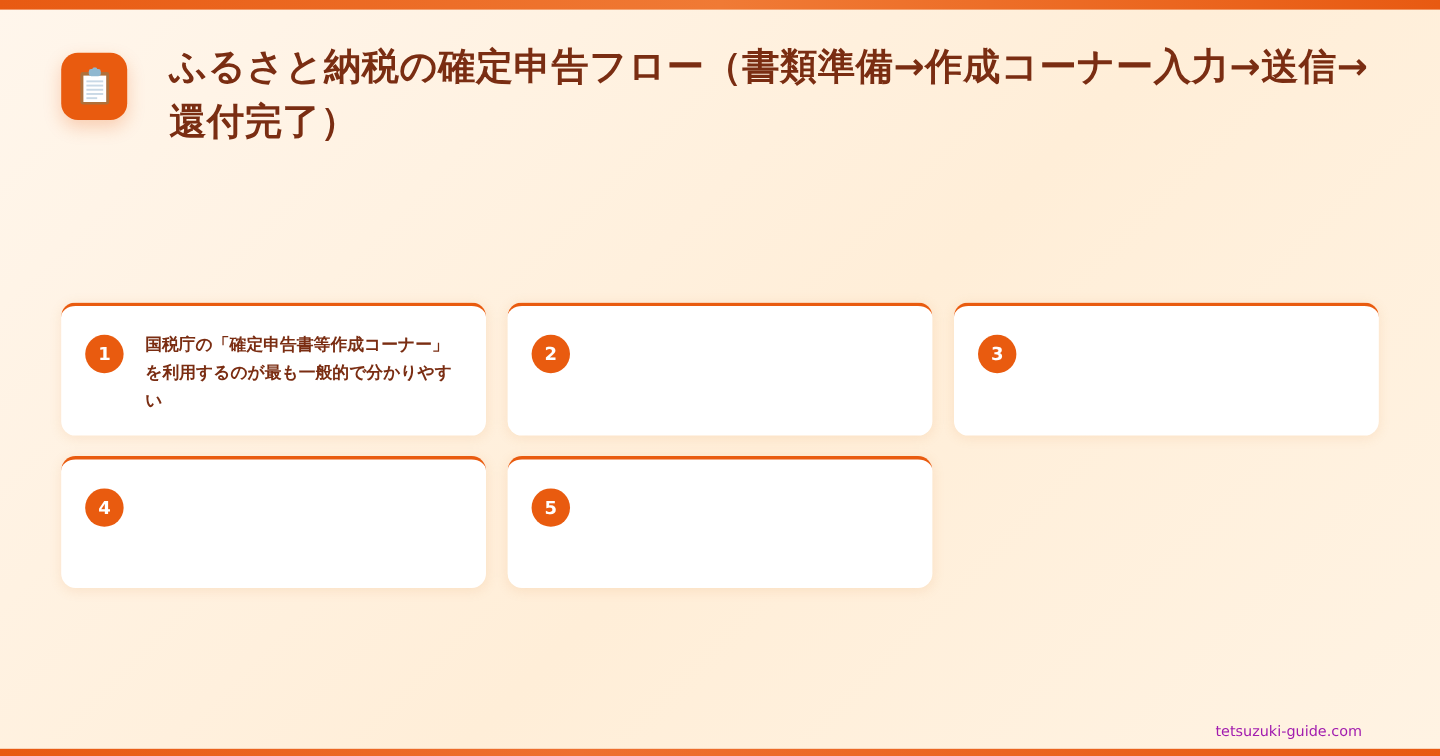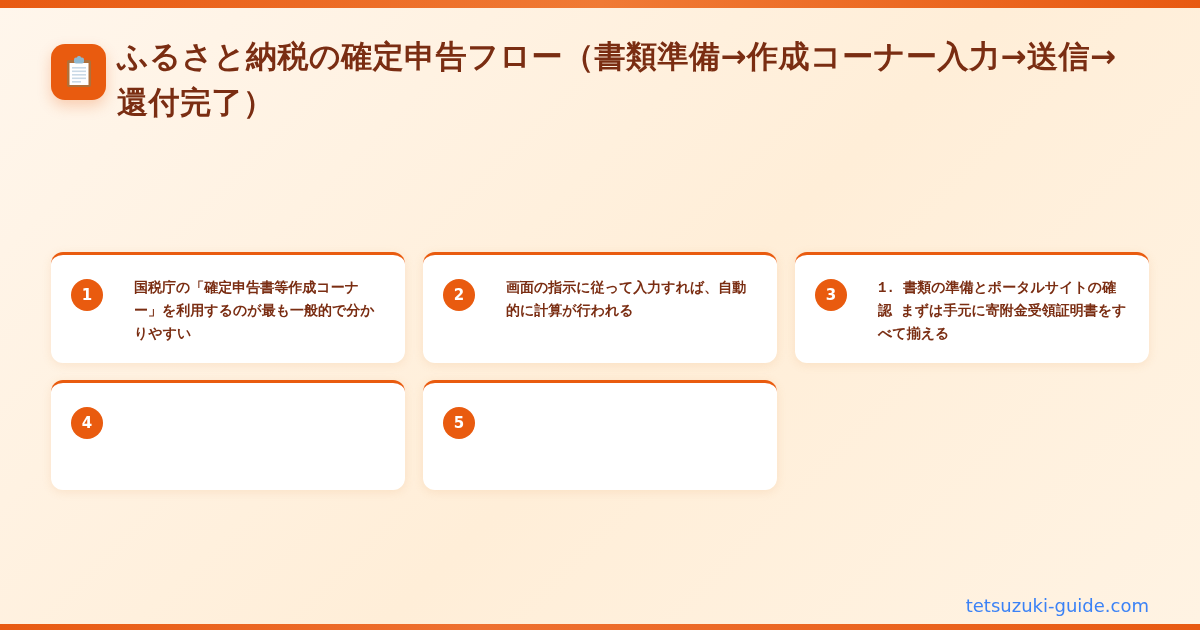--- a/index.html
+++ b/index.html
@@ -18,21 +18,21 @@
 
   .header { position: absolute; left: 51px; top: 33px; right: 40px; display: flex; align-items: flex-start; }
   .app-icon {
     width: 55px; height: 56px; border-radius: 14px;
     background: #e95b0f;
     box-shadow: 0 6px 14px rgba(233,91,15,0.25);
     display: flex; align-items: center; justify-content: center;
     flex-shrink: 0; margin-top: 11px;
   }
   .title {
-    margin-left: 11px;
+    margin-left: 35px;
     font-size: 31px; font-weight: bold; color: #7a2d12;
     line-height: 46px; letter-spacing: 0.5px;
     width: 1030px;
   }
 
   .grid {
     position: absolute; left: 51px; top: 252px;
     display: grid; grid-template-columns: 354px 354px 354px;
     column-gap: 18px; row-gap: 17px;
   }
@@ -44,26 +44,26 @@
   }
   .card.r2 { height: 110px; }
   .badge {
     width: 32px; height: 32px; border-radius: 50%;
     background: #e95b0f; color: #fff;
     font-size: 15px; font-weight: bold;
     display: flex; align-items: center; justify-content: center;
     flex-shrink: 0; margin-top: 2px;
   }
   .card-text {
-    margin-left: 31px; font-size: 14px; font-weight: bold; color: #7a2d12;
-    line-height: 23px; width: 270px; font-family: Liberation Mono, monospace;
+    margin-left: 18px; font-size: 14px; font-weight: bold; color: #7a2d12;
+    line-height: 23px; width: 270px;
   }
   .footer {
-    position: absolute; right: 51px; bottom: 14px;
-    font-size: 18px; color: #3b82f6;
+    position: absolute; right: 65px; bottom: 14px;
+    font-size: 12px; color: #a21caf;
   }
 </style>
 </head>
 <body>
 
 <div class="bar-top"></div>
 
 <div class="header">
   <div class="app-icon">
     <svg width="26" height="32" viewBox="0 0 26 32">
@@ -81,25 +81,23 @@
   <h1 class="title">ふるさと納税の確定申告フロー（書類準備→作成コーナー入力→送信→還付完了）</h1>
 </div>
 
 <div class="grid">
   <div class="card">
     <div class="badge">1</div>
     <div class="card-text">国税庁の「確定申告書等作成コーナー」を利用するのが最も一般的で分かりやすい</div>
   </div>
   <div class="card">
     <div class="badge">2</div>
-    <div class="card-text">画面の指示に従って入力すれば、自動的に計算が行われる</div>
   </div>
   <div class="card">
     <div class="badge">3</div>
-    <div class="card-text">1. 書類の準備とポータルサイトの確認 まずは手元に寄附金受領証明書をすべて揃える</div>
   </div>
   <div class="card r2">
     <div class="badge">4</div>
   </div>
   <div class="card r2">
     <div class="badge">5</div>
   </div>
 </div>
 
 <div class="footer">tetsuzuki-guide.com</div>

